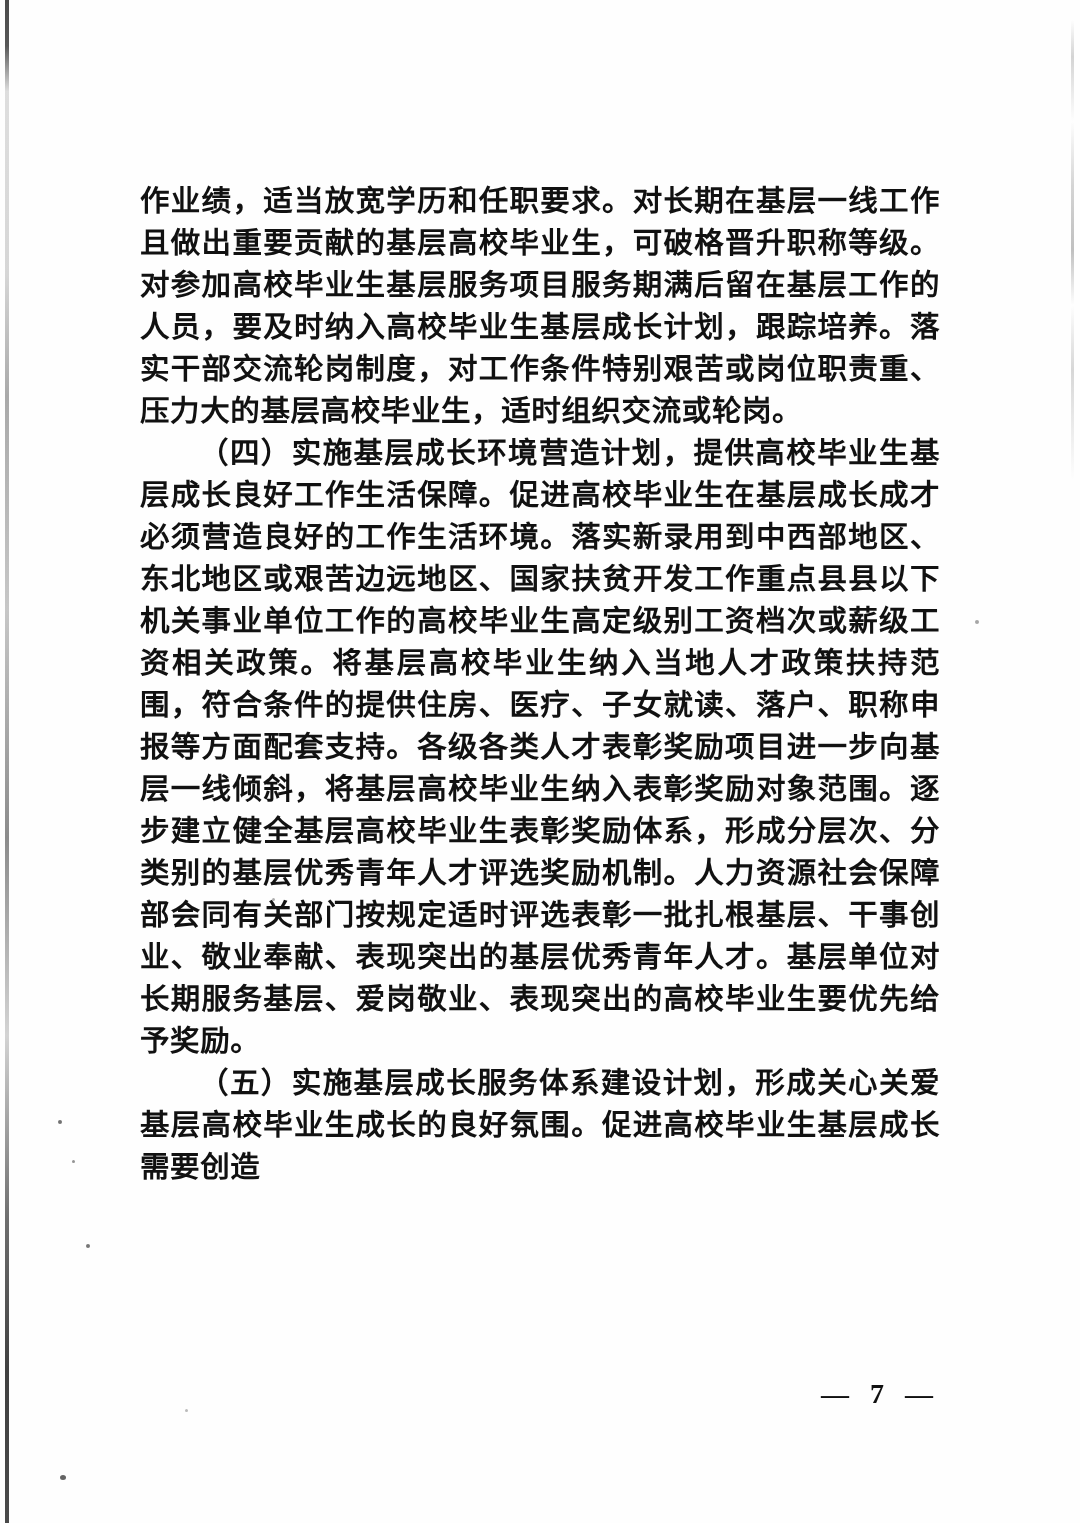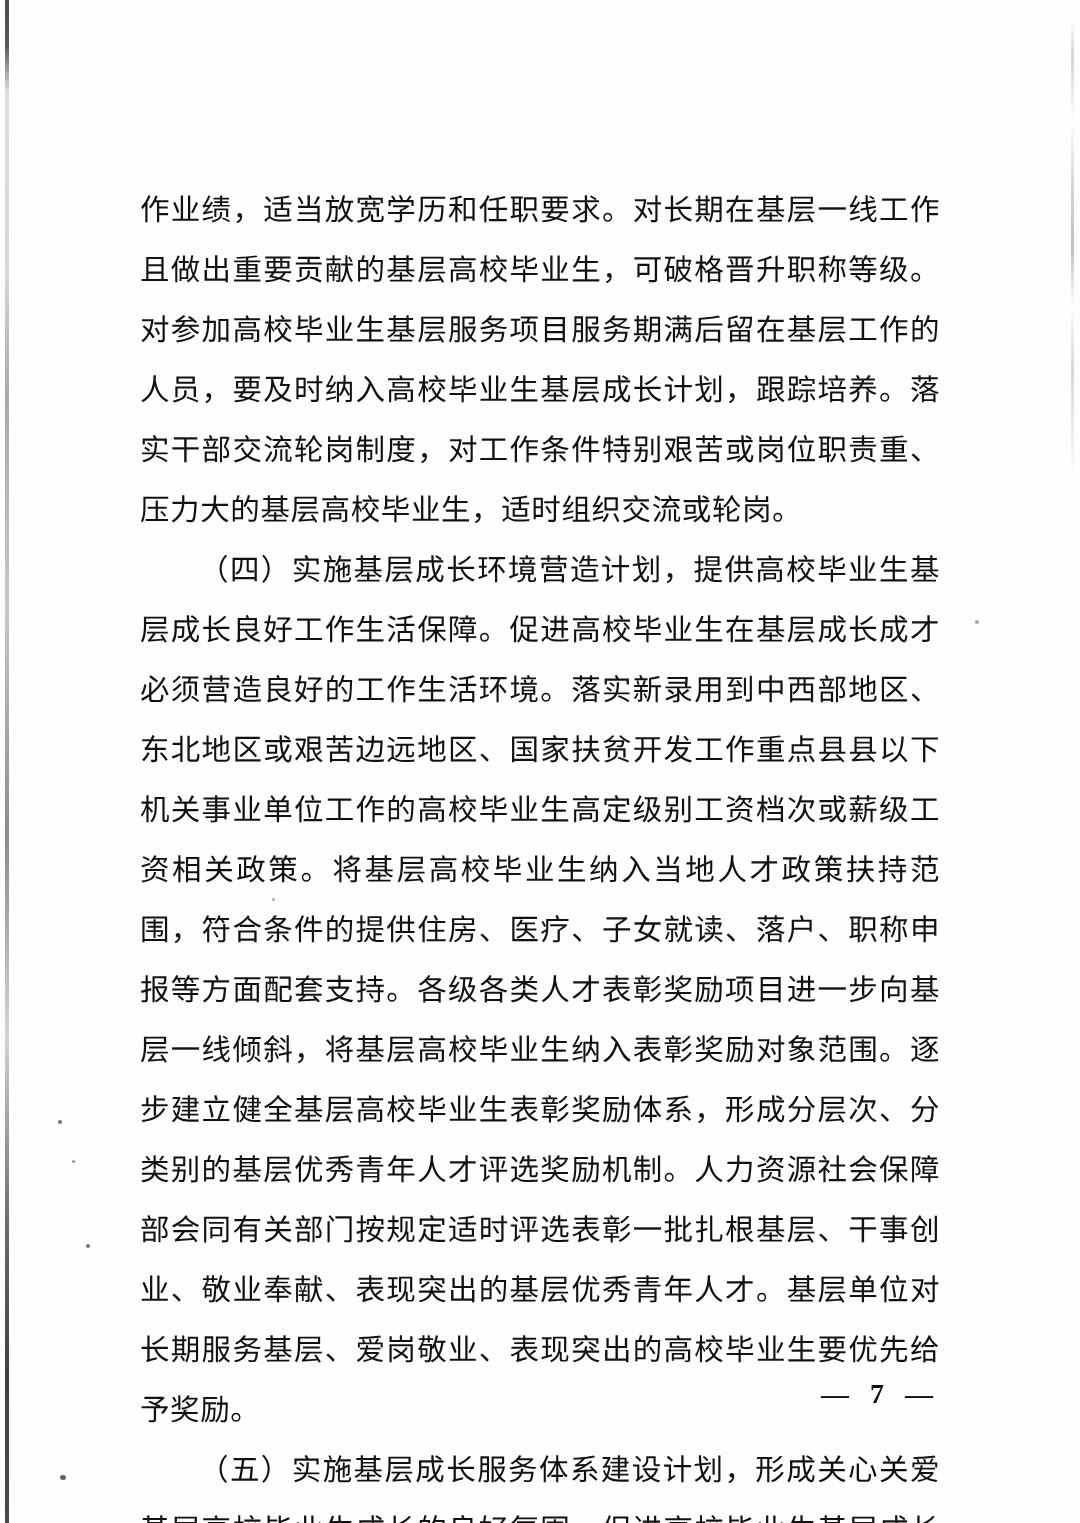--- a/index.html
+++ b/index.html
@@ -74,26 +74,26 @@
     position: absolute;
     left: 140px;
     top: 180px;
     width: 800px;
   }
 
   .para {
     margin: 0;
     color: #111111;
     font-size: 29.5px;
-    line-height: 60px;
+    line-height: 42px;
     letter-spacing: 0.6px;
     text-align: justify;
     text-justify: inter-character;
     word-break: break-all;
-    font-weight: 400;
+    font-weight: 700;
     font-family: "Liberation Serif", "DejaVu Serif", serif;
   }
   .para.indent {
     text-indent: 59px;
   }
 
   .page-number {
     position: absolute;
     left: 0;
     top: 1378px;

